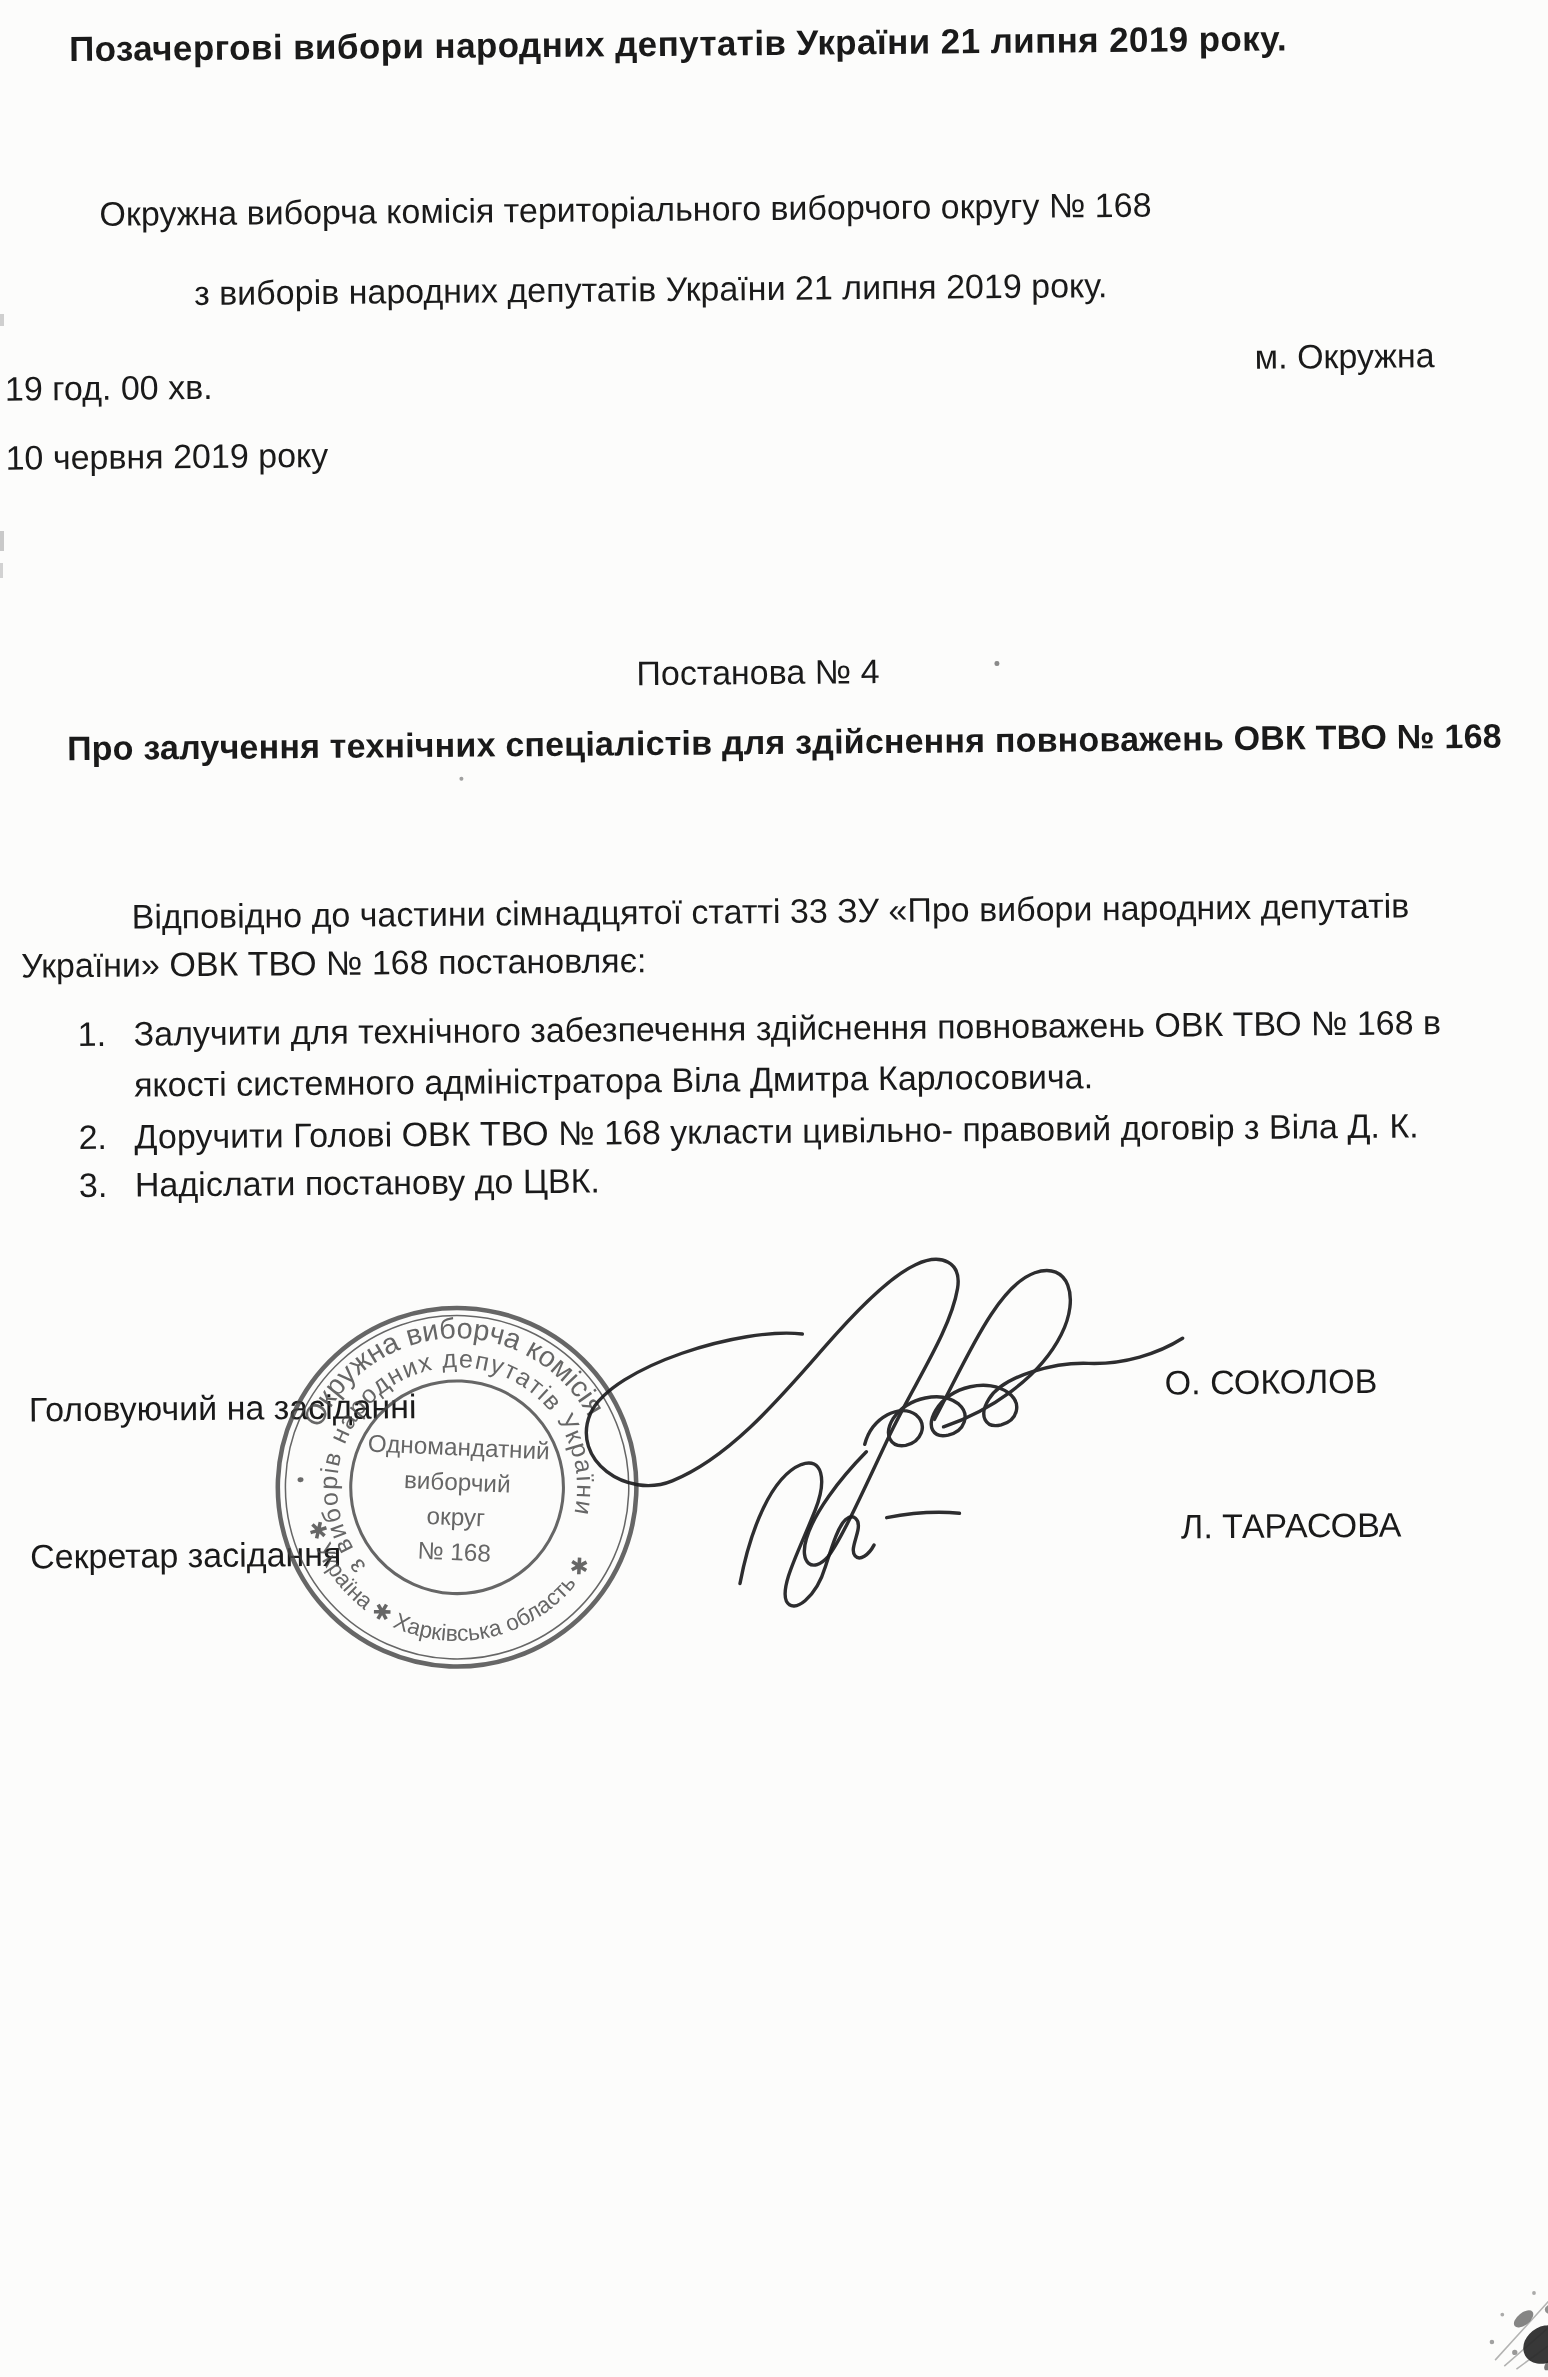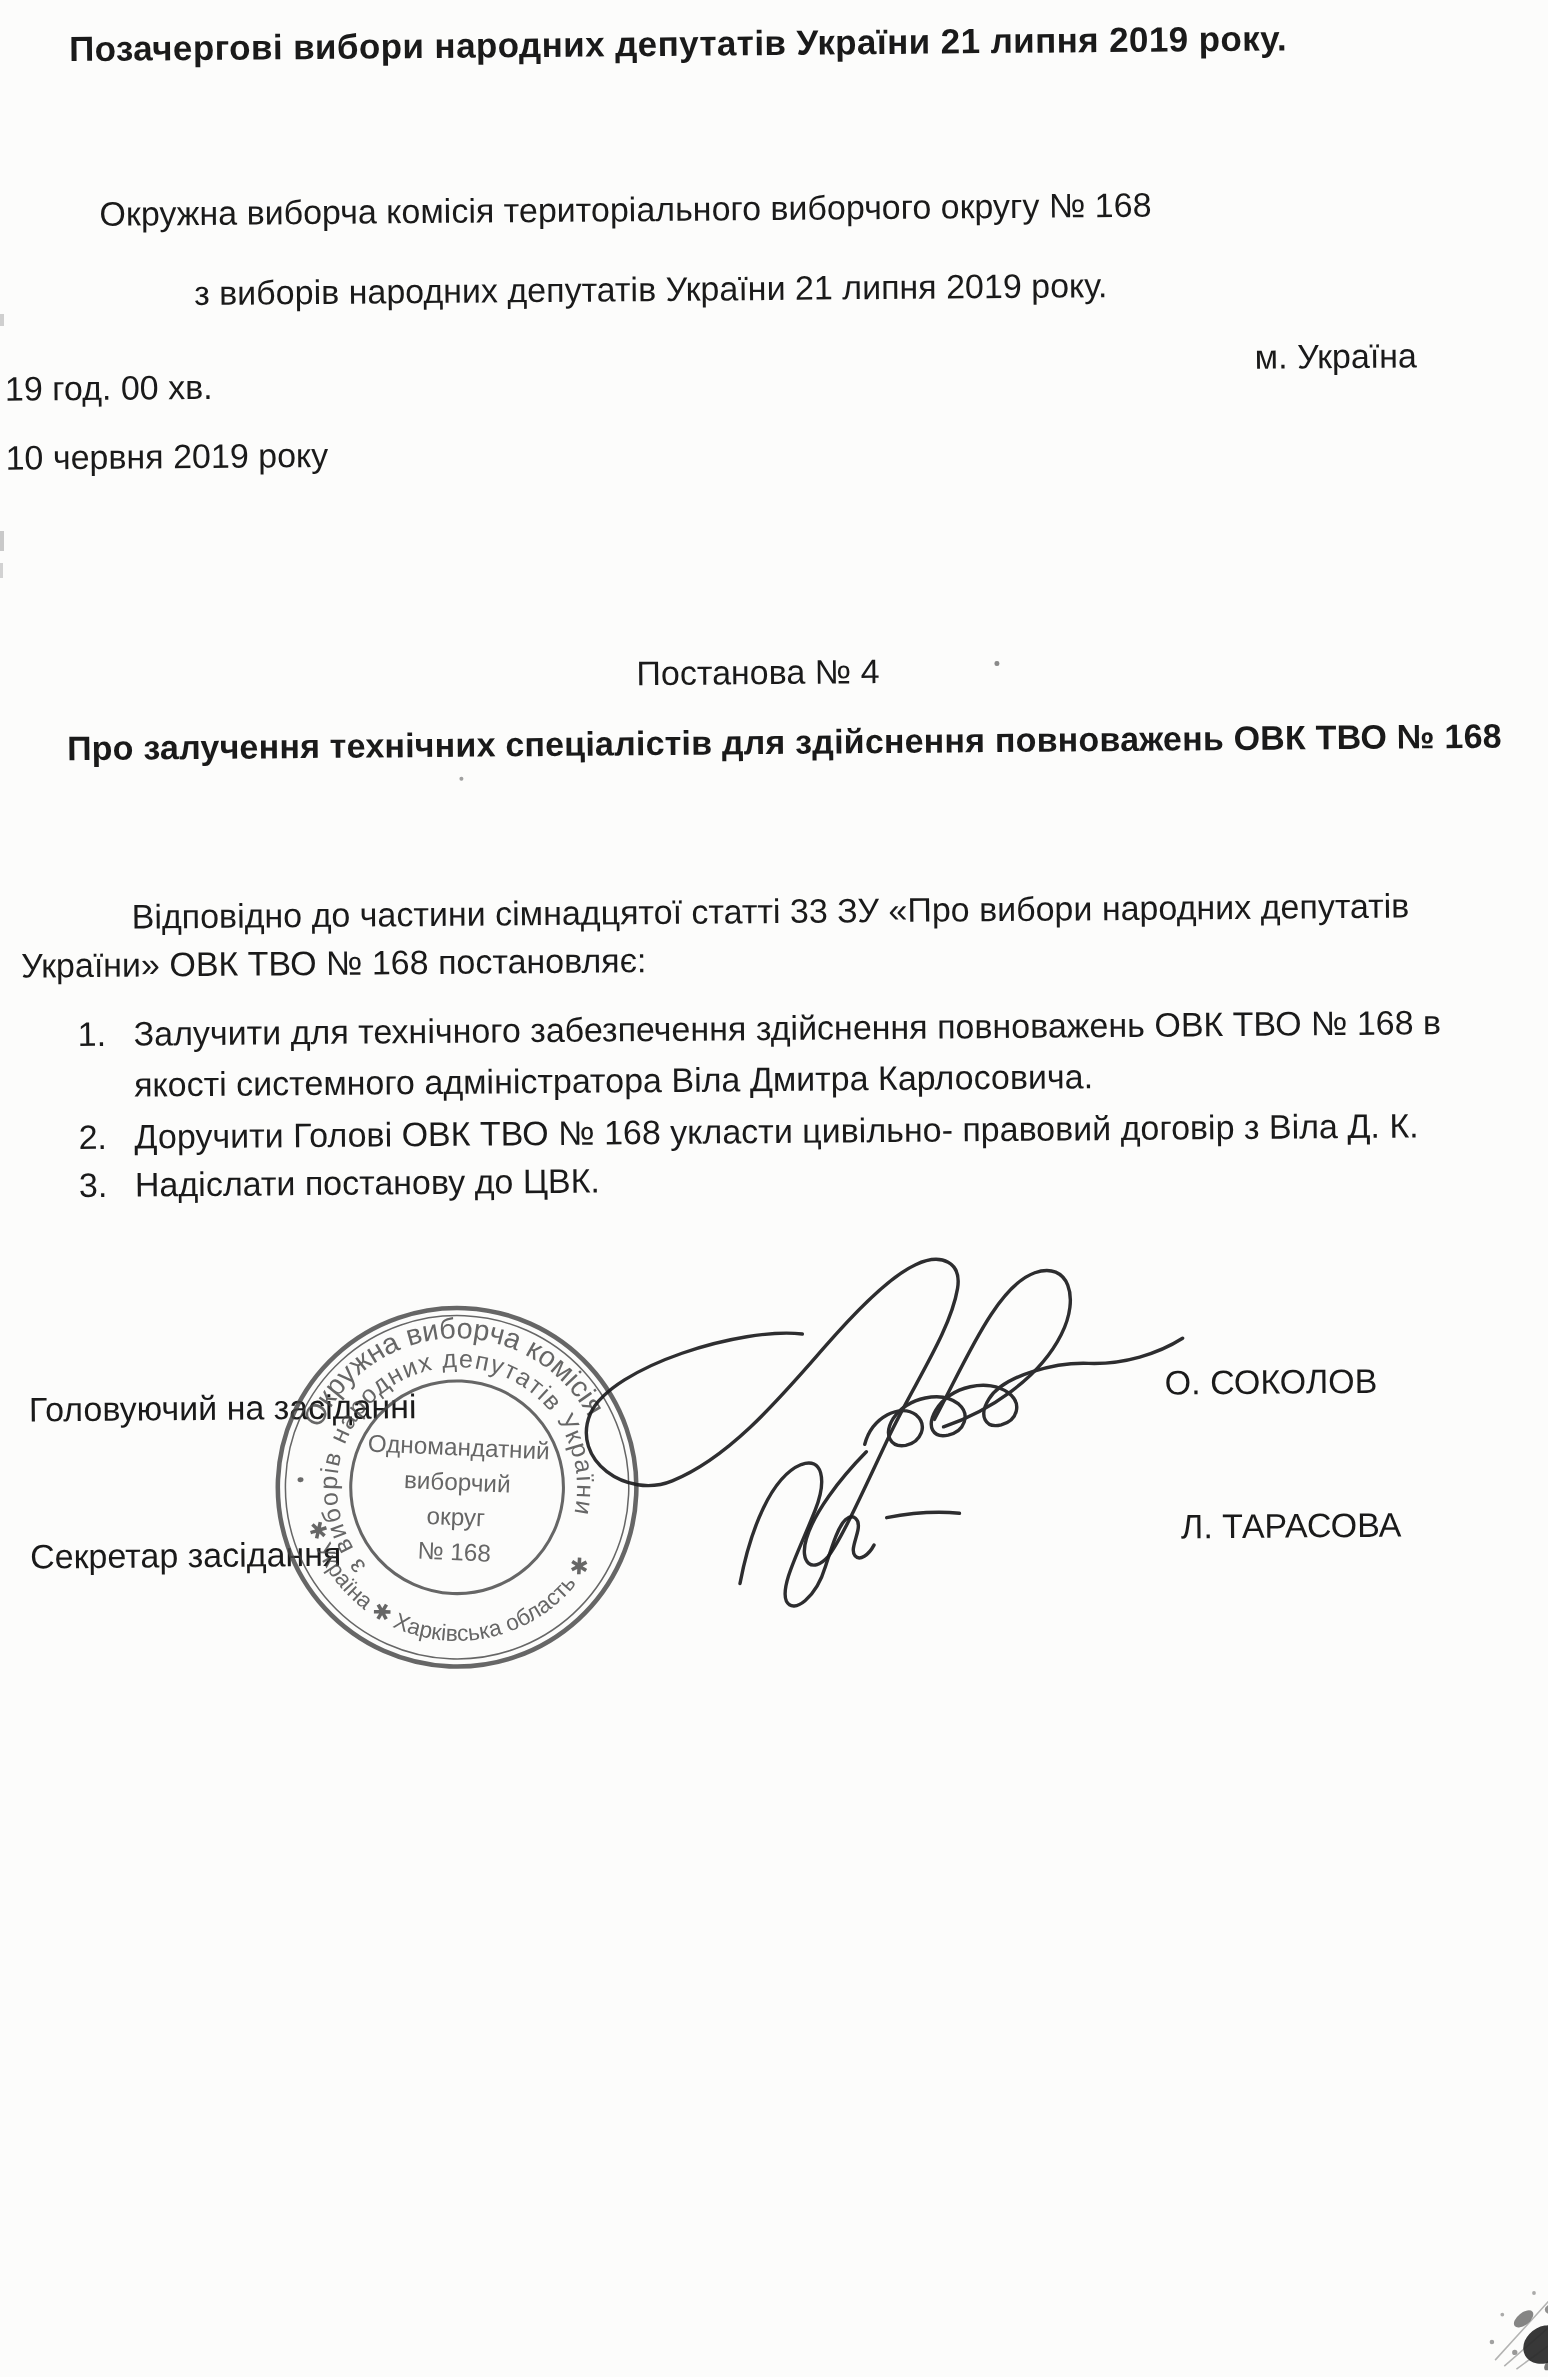--- a/index.html
+++ b/index.html
@@ -38,21 +38,21 @@
 
 <div class="page">
   <div class="rotator">
 
     <div class="t bold title" style="left:79px;top:21px;">Позачергові вибори народних депутатів України 21 липня 2019 року.</div>
 
     <div class="t" style="left:108px;top:187px;font-size:34px;">Окружна виборча комісія територіального виборчого округу № 168</div>
 
     <div class="t" style="left:202px;top:267px;font-size:34px;">з виборів народних депутатів України 21 липня 2019 року.</div>
 
-    <div class="t" style="left:1262px;top:340px;">м. Україна</div>
+    <div class="t" style="left:1262px;top:340px;">м. Окружна</div>
 
     <div class="t" style="left:12px;top:361px;">19 год. 00 хв.</div>
 
     <div class="t" style="left:12px;top:430px;">10 червня 2019 року</div>
 
     <div class="t" style="left:641px;top:651px;">Постанова № 4</div>
 
     <div class="t bold subject" style="left:71px;top:721px;">Про залучення технічних спеціалістів для здійснення повноважень ОВК ТВО № 168</div>
 
     <div class="t" style="left:134px;top:890px;">Відповідно до частини сімнадцятої статті 33 ЗУ «Про вибори народних депутатів</div>

